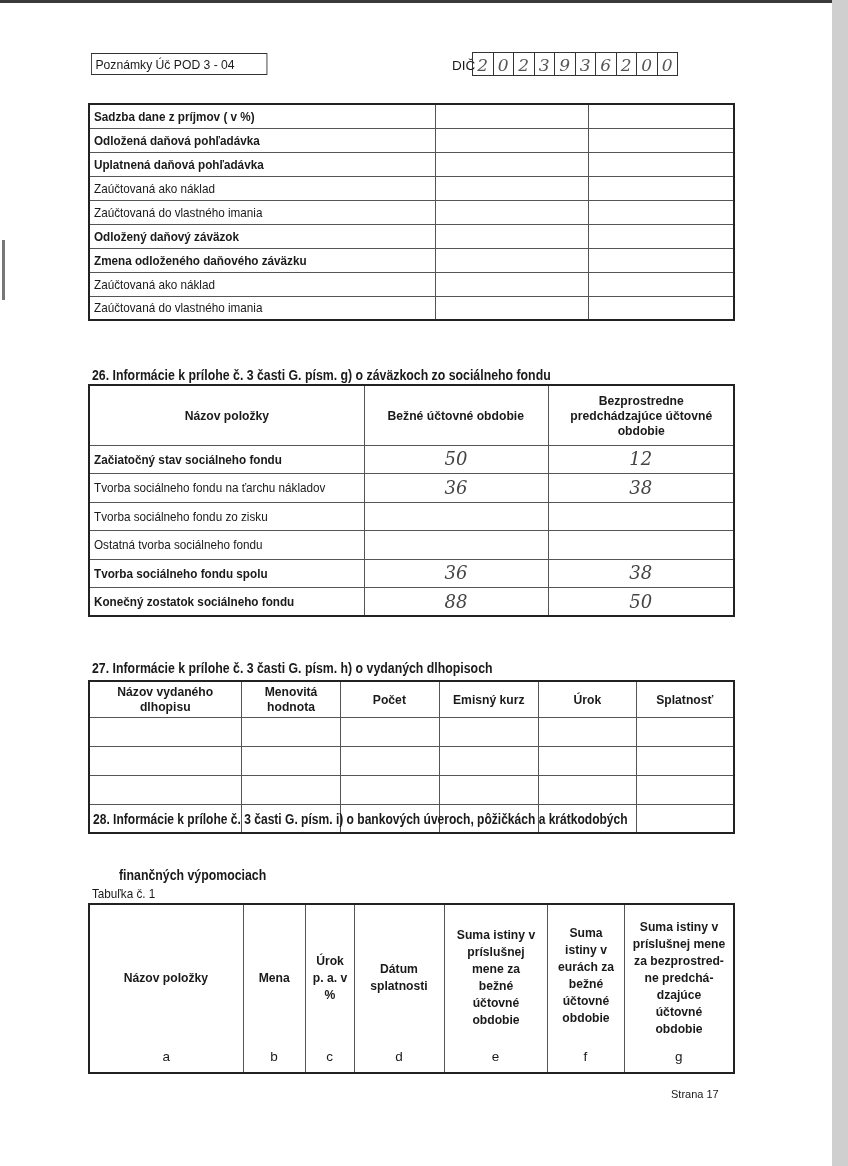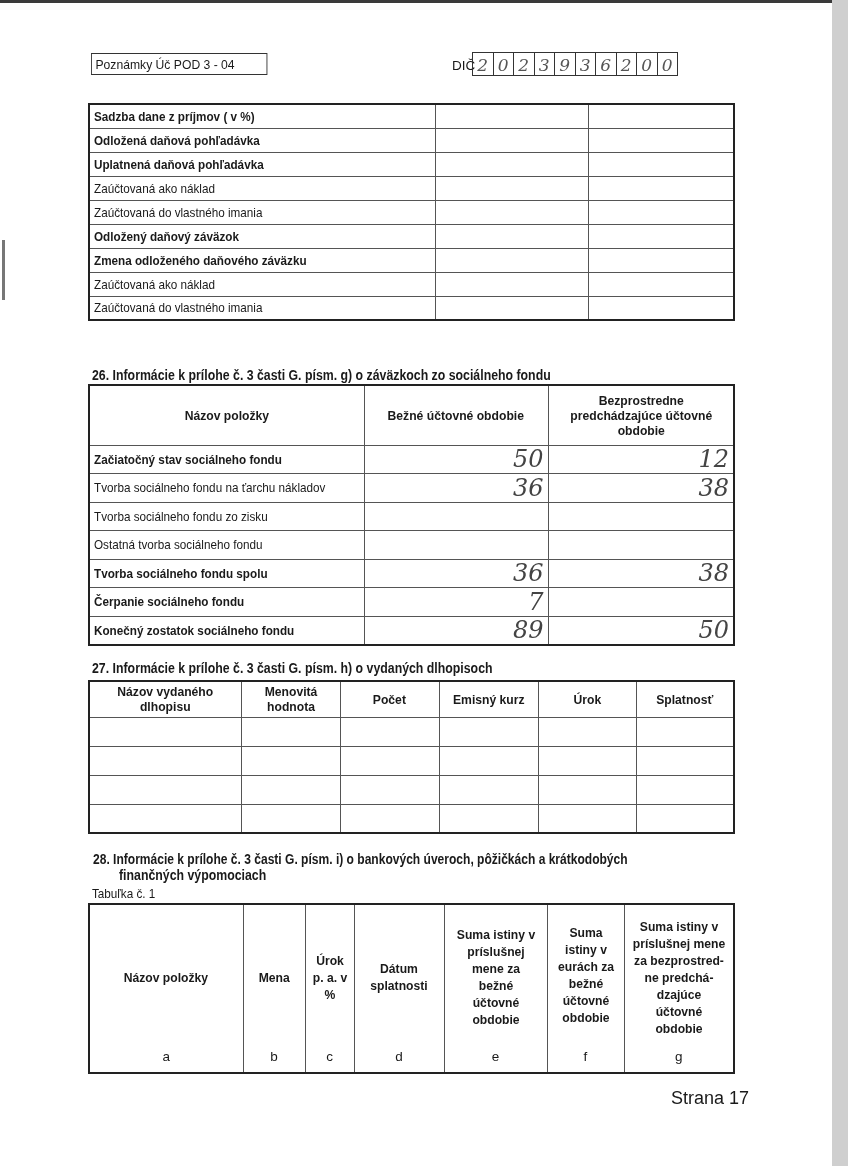--- a/index.html
+++ b/index.html
@@ -39,37 +39,37 @@
   #t1 td.c2 { width:153px; }
 
   .sec-title { font-size:14px; font-weight:bold; white-space:nowrap; transform:scaleX(0.88); transform-origin:left; }
   #s26 { left:92px; top:367px; }
   #t2 { left:88px; top:384px; width:647px; }
   #t2 th { font-weight:bold; text-align:center; height:60px; font-size:13.5px; }
   #t2 td { height:28.5px; }
   #t2 .c1 { width:275px; }
   #t2 .c2 { width:184px; }
   .hw {
-    font-family:"DejaVu Serif", serif; font-style:italic; font-size:24px; color:#444;
-    text-align:right; line-height:24px;
+    font-family:"DejaVu Serif", serif; font-style:italic; font-size:18px; color:#444;
+    text-align:center; line-height:24px;
   }
 
   #s27 { left:92px; top:660px; }
   #t3 { left:88px; top:680px; width:647px; }
   #t3 th { height:36px; text-align:center; font-size:13.5px; line-height:15px;margin-top:45px; }
   #t3 td { height:29px; }
 
-  #s28a { left:93px; top:851px; width:640px; font-size:14px; font-weight:bold; white-space:nowrap; }
+  #s28a { left:93px; top:811px; width:640px; font-size:14px; font-weight:bold; white-space:nowrap; }
   #s28b { left:119px; top:867px; }
   #tab1 { left:92px; top:886px; font-size:13px; transform:scaleX(0.9); transform-origin:left; }
   #t4 { left:88px; top:903px; width:647px; }
   #t4 th { font-weight:bold; text-align:center; font-size:13.5px; line-height:17px; vertical-align:middle; padding:0 2px; height:145px; border-bottom:none; }
   #t4 td.letter { text-align:center; font-size:13.5px; height:24px; border-top:none; vertical-align:top; }
 
-  .page-num { left:671px; top:1088px; font-size:18px; }
+  .page-num { left:671px; top:1088px; font-size:11px; }
 </style>
 </head>
 <body>
 
 <div class="topbar"></div>
 <div class="rightedge"></div>
 <div class="leftmark"></div>
 
 <div class="abs header-box">Poznámky Úč POD 3 - 04</div>
 <div class="abs dic-label">DIČ</div>
@@ -163,27 +163,22 @@
     <td class="c1"><span class="cond">Ostatná tvorba sociálneho fondu</span></td>
     <td class="c2 hw"></td>
     <td class="hw"></td>
   </tr>
   <tr>
     <td class="c1 b"><span class="cond">Tvorba sociálneho fondu spolu</span></td>
     <td class="c2 hw">36</td>
     <td class="hw">38</td>
   </tr>
   <tr>
-    <td class="c1 b"><span class="cond">Čerpanie sociálneho fondu</span></td>
-    <td class="c2 hw">7</td>
-    <td class="hw"></td>
-  </tr>
-  <tr>
     <td class="c1 b"><span class="cond">Konečný zostatok sociálneho fondu</span></td>
-    <td class="c2 hw">89</td>
+    <td class="c2 hw">88</td>
     <td class="hw">50</td>
   </tr>
 </tbody>
   </table>
 
 <div id="s27" class="abs sec-title">27. Informácie k prílohe č. 3 časti G. písm. h) o vydaných dlhopisoch</div>
 <table id="t3" class="outer">
   <tbody>
       <tr>
     <th style="width:152px"><span class="condc">Názov vydaného dlhopisu</span></th>

